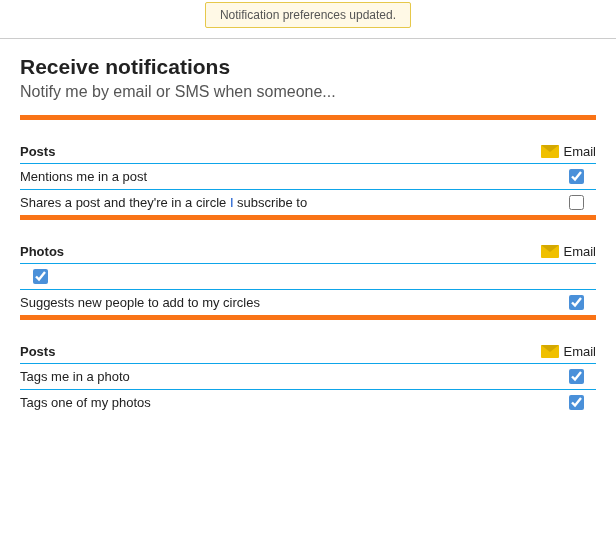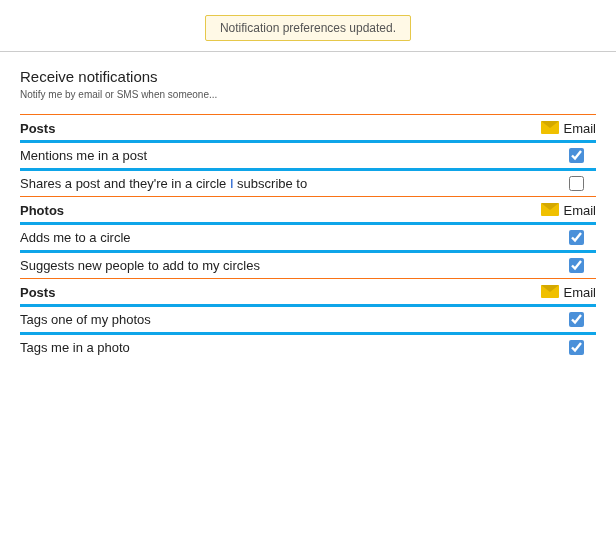--- a/index.html
+++ b/index.html
@@ -10,21 +10,21 @@
       background: #fff;
       width: 616px;
       min-height: 550px;
       position: relative;
     }
 
     
     .toast-container {
       display: flex;
       justify-content: center;
-      padding-top: 15px;
+      padding-top: 2px;
       position: relative;
       z-index: 10;
     }
     .toast {
       background: #fff9e6;
       border: 1px solid #e6c84a;
       color: #555;
       font-size: 12px;
       padding: 5px 14px;
       border-radius: 2px;
@@ -35,38 +35,38 @@
       border: none;
       border-top: 1px solid #ccc;
       margin: 10px 0 0 0;
     }
 
     .content {
       padding: 16px 20px 20px 20px;
     }
 
     .section-title {
-      font-size: 15px;
-      font-weight: normal;
+      font-size: 21px;
+      font-weight: bold;
       margin-bottom: 4px;
     }
 
     .section-subtitle {
-      font-size: 10px;
+      font-size: 16px;
       color: #555;
       margin-bottom: 14px;
     }
 
     
     .category-header {
       display: flex;
       align-items: center;
       justify-content: space-between;
-      padding: 6px 0 4px 0;
-      border-top: 1px solid #f97316;
+      padding: 24px 0 4px 0;
+      border-top: 5px solid #f97316;
     }
 
     .category-label {
       font-weight: bold;
       font-size: 13px;
     }
 
     .email-icon {
       width: 18px;
       height: 13px;
@@ -84,21 +84,21 @@
       border-left: 9px solid transparent;
       border-right: 9px solid transparent;
     }
 
     
     .notif-row {
       display: flex;
       align-items: center;
       justify-content: space-between;
       padding: 5px 0;
-      border-top: 3px solid #0ea5e9;
+      border-top: 1px solid #0ea5e9;
     }
 
     .notif-label {
       font-size: 13px;
       color: #222;
       flex: 1;
     }
 
     .checkbox-area {
       width: 40px;
@@ -110,21 +110,21 @@
     
     input[type="checkbox"] {
       width: 15px;
       height: 15px;
       accent-color: #4a90d9;
       cursor: pointer;
     }
 
     .email-header-right {
       display: flex;
-      align-items: flex-start;
+      align-items: center;
       gap: 4px;
       min-width: 60px;
       justify-content: flex-end;
     }
 
     .categories-block {
       margin-top: 4px;
     }
   </style>
 </head>
@@ -161,44 +161,43 @@
         </div>
       </div>
       <div class="category-header">
         <span class="category-label">Photos</span>
         <div class="email-header-right">
           <span class="email-icon"></span>
           <span>Email</span>
         </div>
       </div>
       <div class="notif-row">
-        <div class="notif-label">Adds me to a circle</div>
         <div class="checkbox-area">
           <input type="checkbox" checked="" style="">
         </div>
       </div>
       <div class="notif-row">
         <div class="notif-label">Suggests new people to add to my circles</div>
         <div class="checkbox-area">
           <input type="checkbox" checked="" style="">
         </div>
       </div>
       <div class="category-header">
         <span class="category-label">Posts</span>
         <div class="email-header-right">
           <span class="email-icon"></span>
           <span>Email</span>
         </div>
       </div>
       <div class="notif-row">
+        <div class="notif-label">Tags me in a photo</div>
+        <div class="checkbox-area">
+          <input type="checkbox" checked="" style="">
+        </div>
+      </div>
+      <div class="notif-row">
         <div class="notif-label">Tags one of my photos</div>
-        <div class="checkbox-area">
-          <input type="checkbox" checked="" style="">
-        </div>
-      </div>
-      <div class="notif-row">
-        <div class="notif-label">Tags me in a photo</div>
         <div class="checkbox-area">
           <input type="checkbox" checked="" style="">
         </div>
       </div>
     </div>
 </div>
 
 </body></html>

